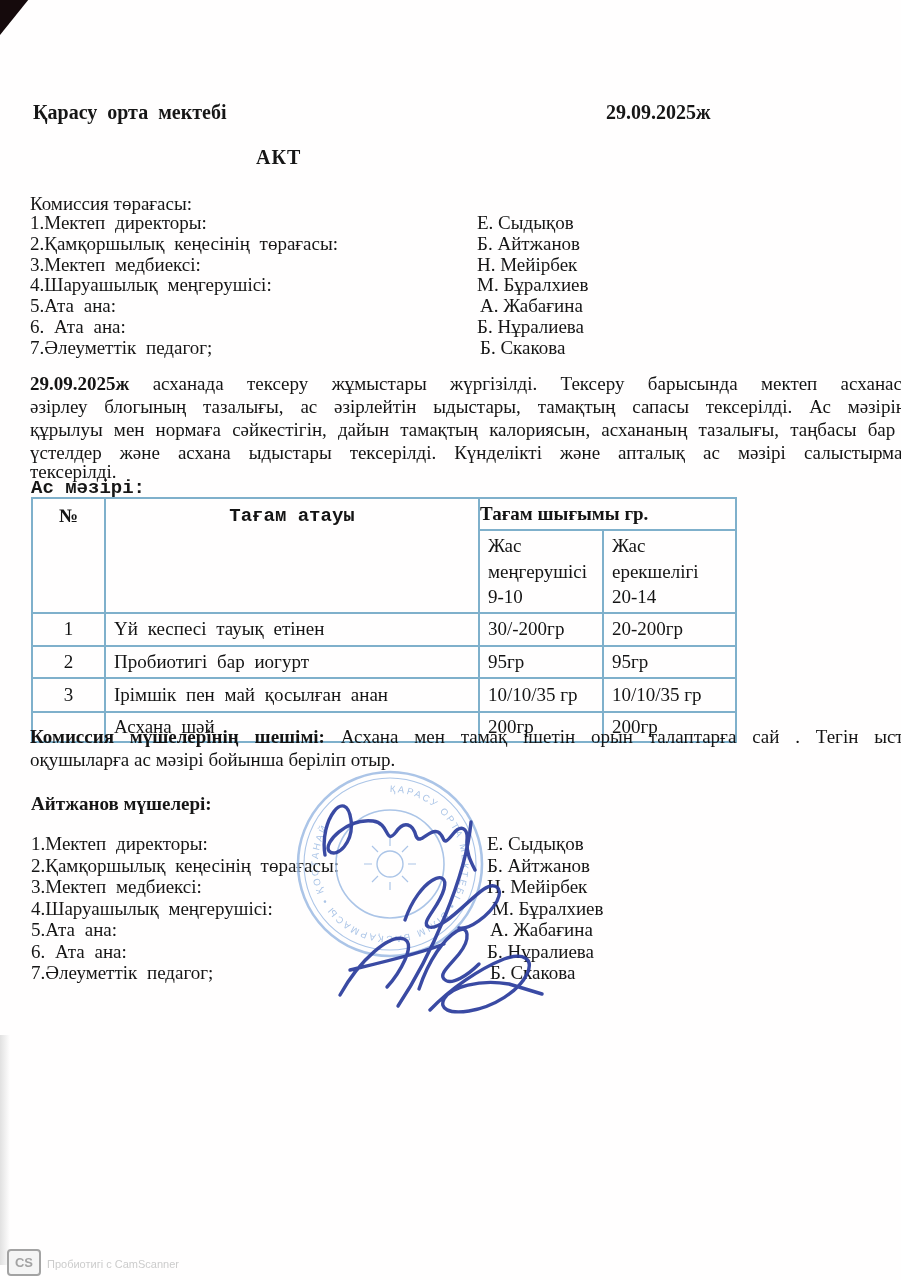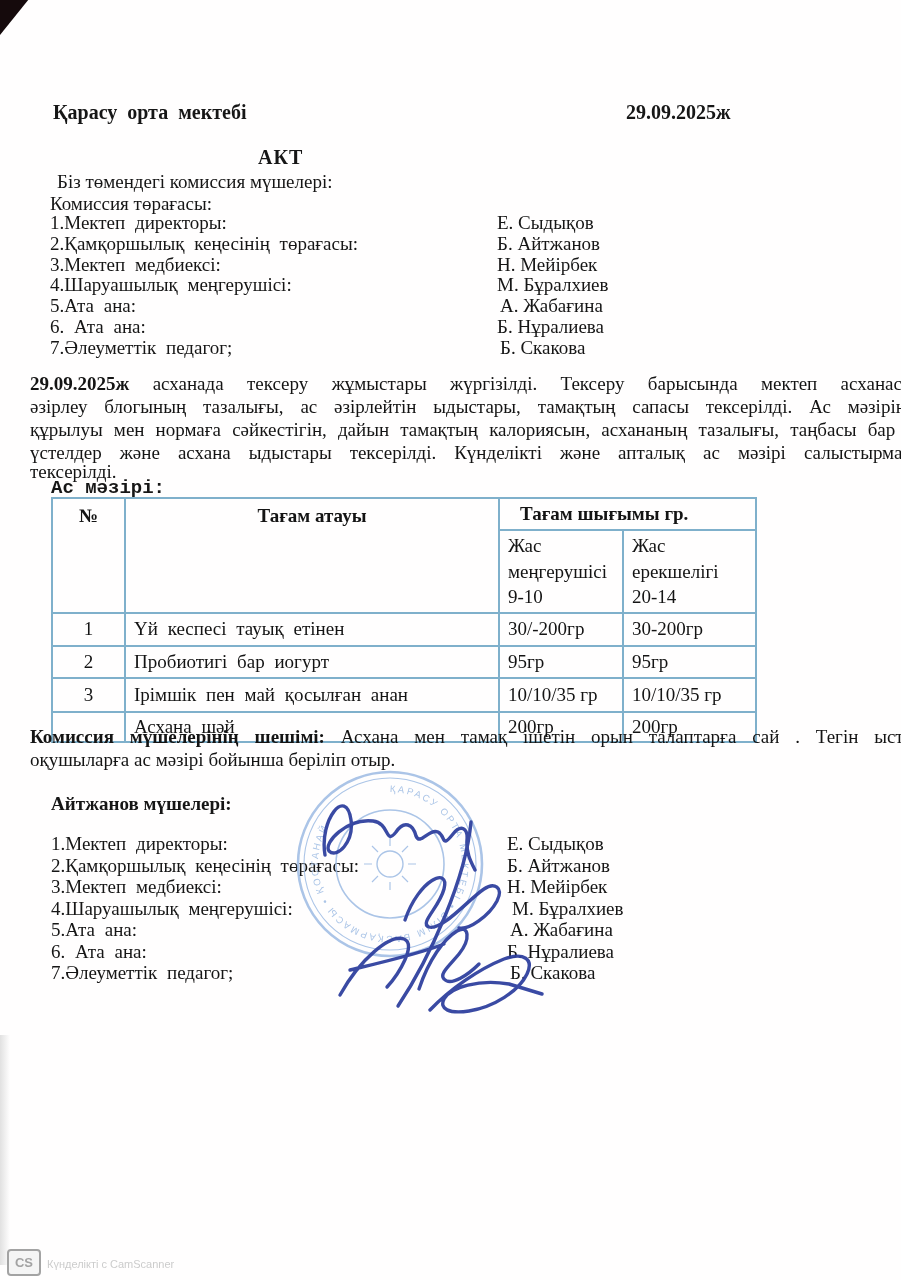--- a/index.html
+++ b/index.html
@@ -1,18 +1,18 @@
 <!DOCTYPE html>
 <html><head>
 <meta charset="utf-8">
 <style>
   html,body{margin:0;padding:0;background:#ffffff;}
   .page{position:relative;width:901px;height:1280px;background:#fffefe;overflow:hidden;
         font-family:"Liberation Serif", serif;color:#161616;}
-  .abs{position:absolute;margin-left:20px;}
+  .abs{position:absolute;}
   .b{font-weight:700;}
   .t19{font-size:19px;line-height:1.12;}
   .t20{font-size:20px;line-height:1.1;}
   .ws{word-spacing:5px;}
   
   .jline{position:absolute;left:30px;width:958px;font-size:19px;line-height:1.1;
          color:#141414;text-align:justify;text-align-last:justify;}
   .plain{text-align:left;text-align-last:left;}
   
   table.menu{border-collapse:collapse;table-layout:fixed;width:704px;font-size:19px;color:#141414;}
@@ -35,23 +35,22 @@
 </head>
 <body>
 
 <div class="page">
 
   <div class="corner"></div>
 
   <div class="abs t20 b ws" style="left:33px;top:101px;">Қарасу  орта  мектебі</div>
   <div class="abs t20 b" style="left:606px;top:101px;">29.09.2025ж</div>
 
-  <div class="abs t20 b" style="left:238px;top:146px;letter-spacing:1px;">АКТ</div>
+  <div class="abs t20 b" style="left:256px;top:146px;letter-spacing:1px;">АКТ</div>
 
-  <div class="abs t19" style="left:37px;top:171px;">Біз төмендегі комиссия мүшелері:</div>
   <div class="abs t19" style="left:30px;top:193px;">Комиссия төрағасы:</div>
 
   <div>
     <div class="abs t19 ws" style="left:30px;top:212px;">1.Мектеп  директоры:</div>
     <div class="abs t19" style="left:477px;top:212px;">Е. Сыдықов</div>
     <div class="abs t19 ws" style="left:30px;top:233px;">2.Қамқоршылық  кеңесінің  төрағасы:</div>
     <div class="abs t19" style="left:477px;top:233px;">Б. Айтжанов</div>
     <div class="abs t19 ws" style="left:30px;top:254px;">3.Мектеп  медбиексі:</div>
     <div class="abs t19" style="left:477px;top:254px;">Н. Мейірбек</div>
     <div class="abs t19 ws" style="left:30px;top:274px;">4.Шаруашылық  меңгерушісі:</div>
@@ -81,39 +80,39 @@
     <table class="menu">
       <colgroup>
           <col style="width:73px">
           <col style="width:374px">
           <col style="width:124px">
           <col style="width:133px">
         </colgroup>
       <tbody>
           <tr style="height:32px;">
         <td class="cno b" rowspan="2" style="vertical-align:top;padding-top:6px;">№</td>
-        <td class="b" rowspan="2" style="vertical-align:top;padding-top:6px;text-align:center;">Тағам атауы</td>
-        <td class="b" colspan="2" style="text-align:left;padding-left:20px;">Тағам шығымы  гр.</td>
+        <td class="b" rowspan="2" style="vertical-align:top;padding-top:6px;text-align:center;font-family:Liberation Mono, monospace;">Тағам атауы</td>
+        <td class="b" colspan="2" style="text-align:left;padding-left:0;">Тағам шығымы  гр.</td>
       </tr>
       <tr style="height:64px;">
         <td class="subhead">
           <div>Жас</div>
           <div>меңгерушісі</div>
           <div>9-10</div>
         </td>
         <td class="subhead">
           <div>Жас ерекшелігі</div>
           <div>20-14</div>
         </td>
       </tr>
       <tr style="height:33px;">
         <td class="cno">1</td>
         <td class="ws">Үй  кеспесі  тауық  етінен</td>
         <td>30/-200гр</td>
-        <td>30-200гр</td>
+        <td>20-200гр</td>
       </tr>
       <tr style="height:32px;">
         <td class="cno">2</td>
         <td class="ws">Пробиотигі  бар  иогурт</td>
         <td>95гр</td>
         <td>95гр</td>
       </tr>
       <tr style="height:34px;">
         <td class="cno">3</td>
         <td class="ws">Ірімшік  пен  май  қосылған  анан</td>
@@ -178,15 +177,15 @@
       <path d="M193,64 C188,120 152,200 120,248"></path>
       <path d="M127,162 C141,121 172,108 166,131 C161,150 141,165 151,169 C164,173 191,141 206,131 C216,124 226,129 219,143 C211,158 191,172 181,170"></path>
       <path d="M62,237 C82,201 112,176 126,181 C139,186 121,216 109,229 M72,212 C97,206 141,196 166,186 M141,231 C151,201 166,181 179,173 C191,166 193,181 181,196 C171,208 161,216 166,221 C173,229 191,216 201,206"></path>
       <path d="M152,252 C172,231 201,211 226,201 C246,194 256,201 249,216 C241,233 216,249 191,253 C171,256 161,251 166,241 C173,229 201,221 231,226 L264,236"></path>
     </g>
   </svg>
 
   <div class="edge-shadow"></div>
 
   <div class="cs-badge">CS</div>
-  <div class="cs-text">Күнделікті с CamScanner</div>
+  <div class="cs-text">Пробиотигі с CamScanner</div>
 
 </div>
 
 </body></html>

